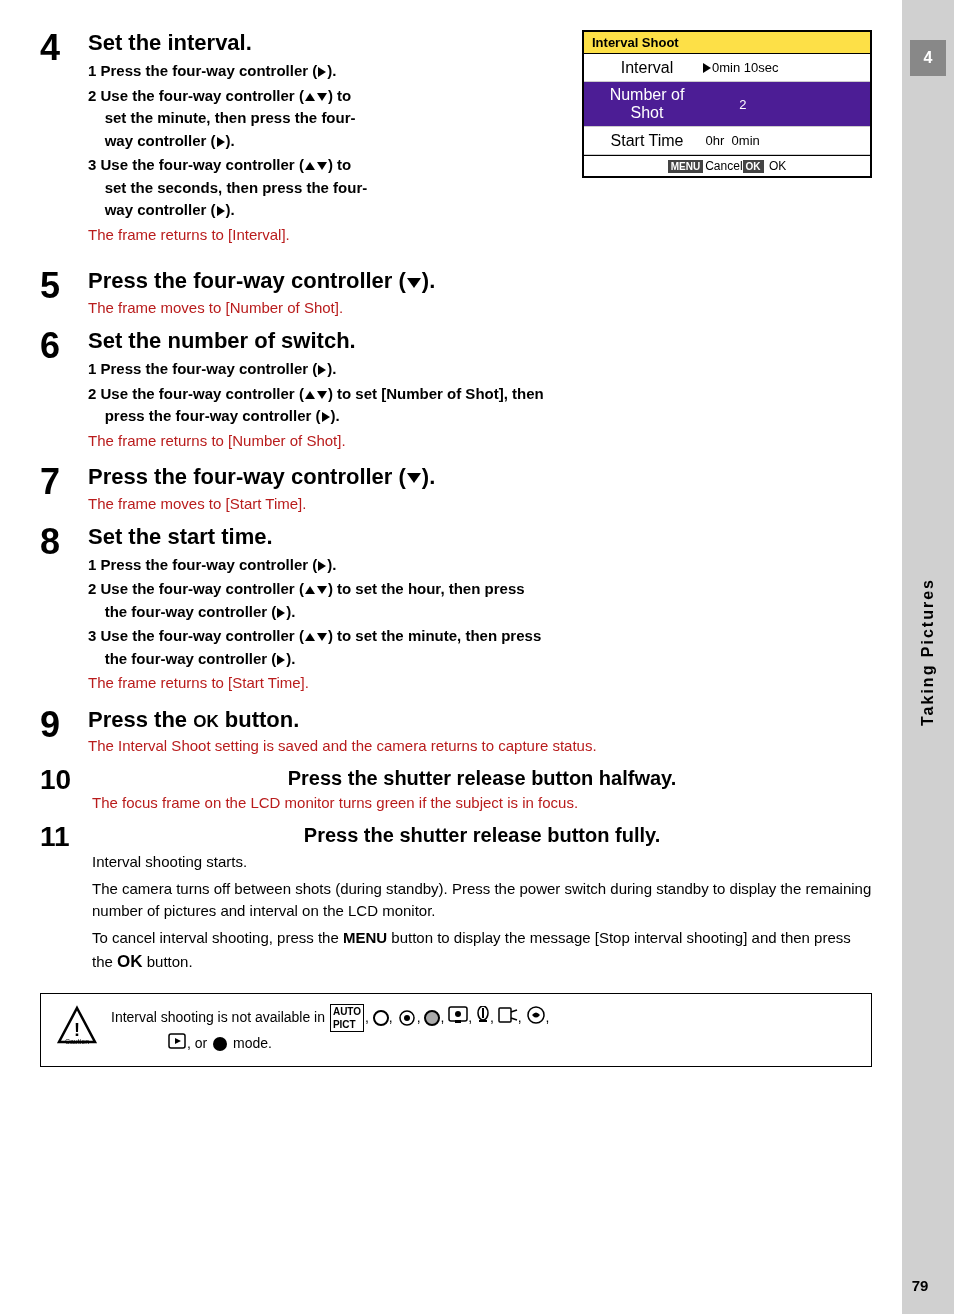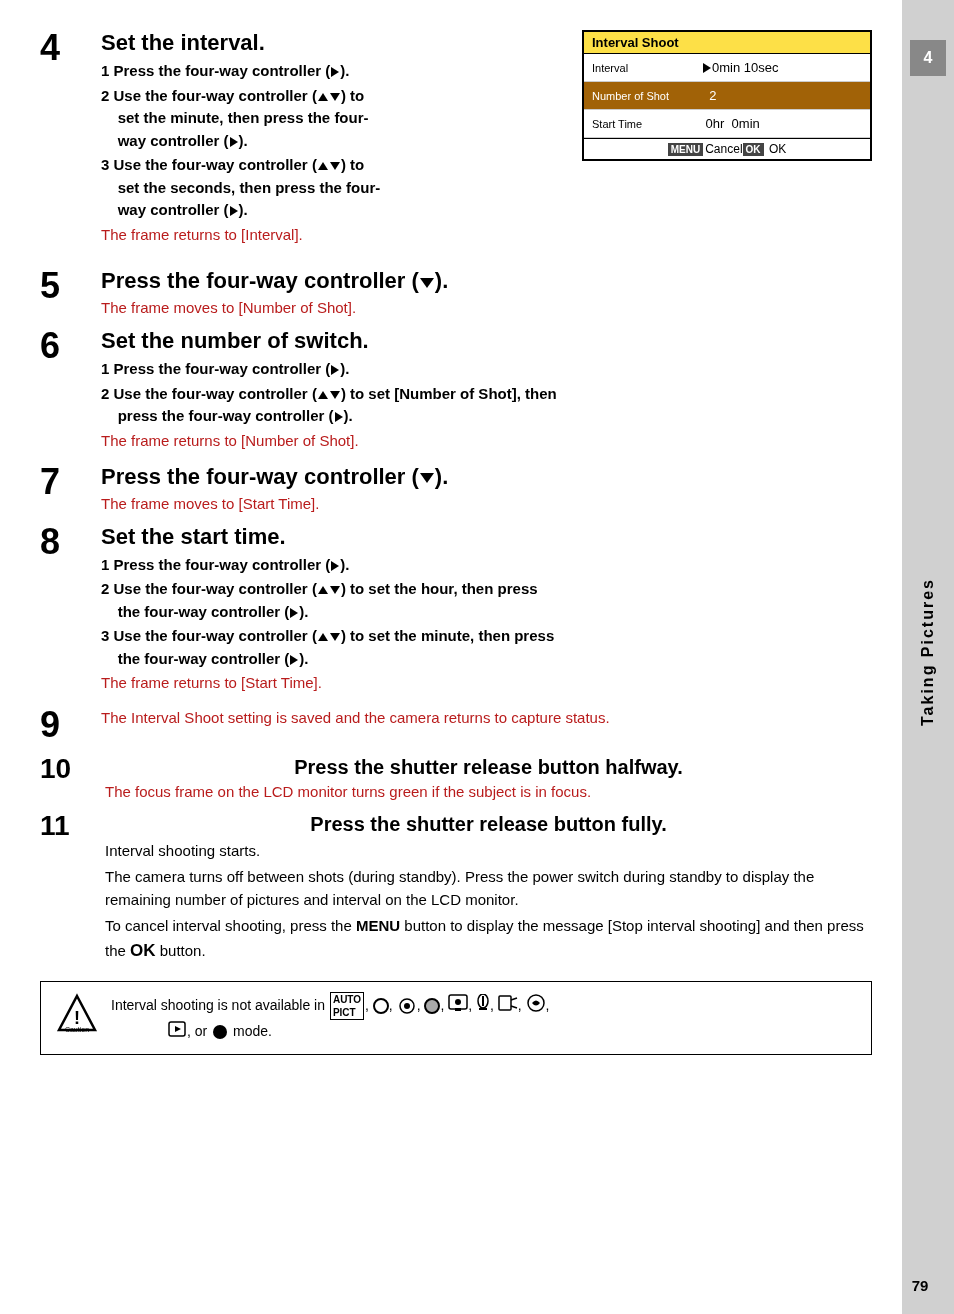--- a/index.html
+++ b/index.html
@@ -107,21 +107,22 @@
       border-bottom: 1px solid #ccc;
       min-height: 28px;
     }
 
     .interval-panel-row:last-child {
       border-bottom: none;
     }
 
     .interval-panel-label {
       width: 110px;
-      font-size: 11px;
+      font-size: 16px;
+      text-align: center;
     }
 
     .interval-panel-arrow {
       margin-right: 4px;
     }
 
     .interval-panel-value {
       font-size: 13px;
     }
 
@@ -162,21 +163,20 @@
     .step-num {
       font-size: 36px;
       font-weight: bold;
       line-height: 1;
       min-width: 48px;
       color: #000;
     }
 
     .step-content {
       flex: 1;
-      margin-left: 13px;
     }
 
     .step-title {
       font-size: 22px;
       font-weight: bold;
       line-height: 1.2;
       margin-bottom: 4px;
     }
 
     .step-title-medium {
@@ -287,22 +287,23 @@
       height: 0;
       border-left: 5px solid transparent;
       border-right: 5px solid transparent;
       border-bottom: 8px solid #000;
       vertical-align: middle;
       margin: 0 1px;
     }
 
     
     .highlighted-row {
-      background: #a16207;
+      background: #4c1d95;
       color: #fff;
+      gap: 30px;
     }
 
     .highlighted-row .interval-panel-label,
     .highlighted-row .interval-panel-value {
       color: #fff;
     }
   </style>
 </head>
 <body>
 
@@ -402,20 +403,21 @@
             <span class="sub-step-bold">3  Use the four-way controller (</span><span class="triangle-up"></span><span class="triangle-down"></span><span class="sub-step-bold">) to set the minute, then press<br>&nbsp;&nbsp;&nbsp;&nbsp;the four-way controller (</span><span class="triangle-right"></span><span class="sub-step-bold">).</span>
           </div>
           <div class="frame-note">The frame returns to [Start Time].</div>
         </div>
       </div>
     </div>
 
     <div class="step">
       <div class="step-num">9</div>
       <div class="step-content">
+        <div class="step-title">Press the <span class="ok-text">OK</span> button.</div>
         <div class="frame-note">The Interval Shoot setting is saved and the camera returns to capture status.</div>
       </div>
     </div>
 
     <div class="step">
       <div class="step-num" style="font-size:28px; min-width: 52px;">10</div>
       <div class="step-content">
         <div class="step-title step-title-medium">Press the shutter release button halfway.</div>
         <div class="frame-note">The focus frame on the LCD monitor turns green if the subject is in focus.</div>
       </div>

